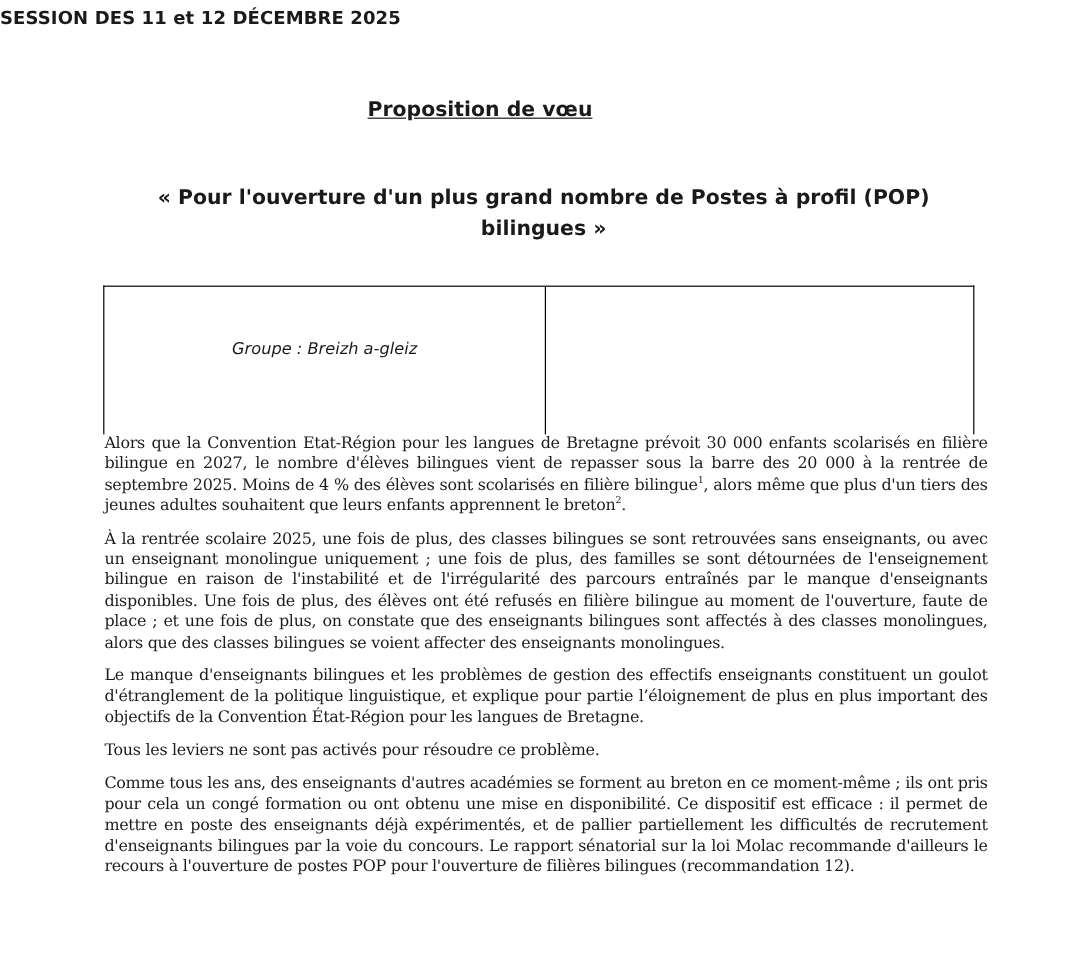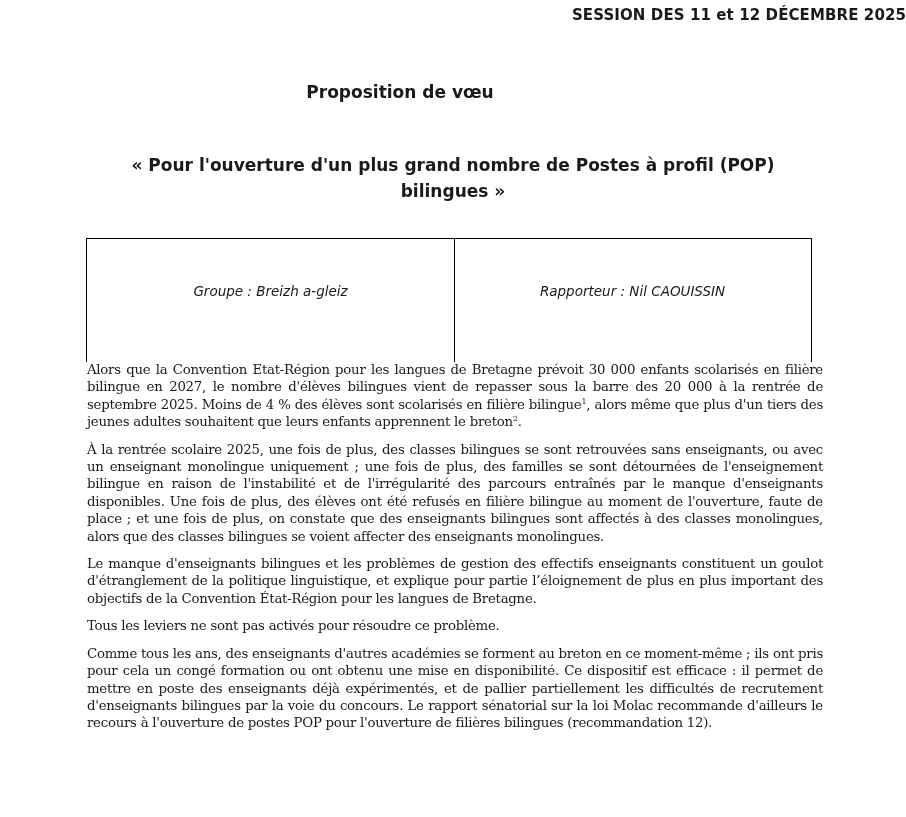--- a/index.html
+++ b/index.html
@@ -1,23 +1,23 @@
 <!DOCTYPE html>
 <html><head>
 <meta charset="utf-8">
 <style>
   html, body { margin: 0; padding: 0; background: #ffffff; }
   body { width: 906px; height: 817px; position: relative; overflow: hidden; color: #1a1a1a; }
   #session {
-    position: absolute; top: 6px; left: 0; width: 906px; text-align: right;
+    position: absolute; top: 6px; left: 0; width: 906px; text-align: left;
     font-family: "DejaVu Sans", sans-serif; font-weight: bold; font-size: 15px; letter-spacing: 0.1px;
   }
   #title {
     position: absolute; top: 82px; left: 0; width: 800px; text-align: center;
-    font-family: "DejaVu Sans", sans-serif; font-weight: bold; font-size: 17px;
+    font-family: "DejaVu Sans", sans-serif; font-weight: bold; font-size: 17px; text-decoration: underline;
   }
   #subtitle {
     position: absolute; top: 127px; left: 100px; width: 706px; text-align: center;
     font-family: "DejaVu Sans", sans-serif; font-weight: bold; font-size: 17px; line-height: 26px; margin-top: 25px;
   }
   #info-table {
     position: absolute; top: 203px; left: 86px; width: 726px; height: 124px;
     border-top: 1.5px solid #000; border-left: 1.5px solid #000; border-right: 1.5px solid #000;
     box-sizing: border-box;
     margin-top: 35px;
@@ -42,23 +42,20 @@
 <body>
 
 <div id="session">SESSION DES 11 et 12 DÉCEMBRE 2025</div>
 <div id="title">Proposition de vœu</div>
 <div id="subtitle">« Pour l'ouverture d'un plus grand nombre de Postes à profil (POP) bilingues »</div>
 
 <div id="info-table">
   <div class="cell" id="cell-left">
     <span>Groupe : Breizh a-gleiz</span>
   </div>
-  <div class="cell" id="cell-right">
-    <span>Rapporteur : Nil CAOUISSIN</span>
-  </div>
 </div>
 
 <div id="body">
   <p><span>Alors que la Convention Etat-Région pour les langues de Bretagne prévoit 30 000 enfants scolarisés en filière bilingue en 2027, le nombre d'élèves bilingues vient de repasser sous la barre des 20 000 à la rentrée de septembre 2025. Moins de 4 % des élèves sont scolarisés en filière bilingue</span><sup>1</sup><span>, alors même que plus d'un tiers des jeunes adultes souhaitent que leurs enfants apprennent le breton</span><sup>2</sup><span>.</span></p>
   <p>À la rentrée scolaire 2025, une fois de plus, des classes bilingues se sont retrouvées sans enseignants, ou avec un enseignant monolingue uniquement ; une fois de plus, des familles se sont détournées de l'enseignement bilingue en raison de l'instabilité et de l'irrégularité des parcours entraînés par le manque d'enseignants disponibles. Une fois de plus, des élèves ont été refusés en filière bilingue au moment de l'ouverture, faute de place ; et une fois de plus, on constate que des enseignants bilingues sont affectés à des classes monolingues, alors que des classes bilingues se voient affecter des enseignants monolingues.</p>
   <p>Le manque d'enseignants bilingues et les problèmes de gestion des effectifs enseignants constituent un goulot d'étranglement de la politique linguistique, et explique pour partie l’éloignement de plus en plus important des objectifs de la Convention État-Région pour les langues de Bretagne.</p>
   <p>Tous les leviers ne sont pas activés pour résoudre ce problème.</p>
   <p>Comme tous les ans, des enseignants d'autres académies se forment au breton en ce moment-même ; ils ont pris pour cela un congé formation ou ont obtenu une mise en disponibilité. Ce dispositif est efficace : il permet de mettre en poste des enseignants déjà expérimentés, et de pallier partiellement les difficultés de recrutement d'enseignants bilingues par la voie du concours. Le rapport sénatorial sur la loi Molac recommande d'ailleurs le recours à l'ouverture de postes POP pour l'ouverture de filières bilingues (recommandation 12).</p>
 </div>
 

